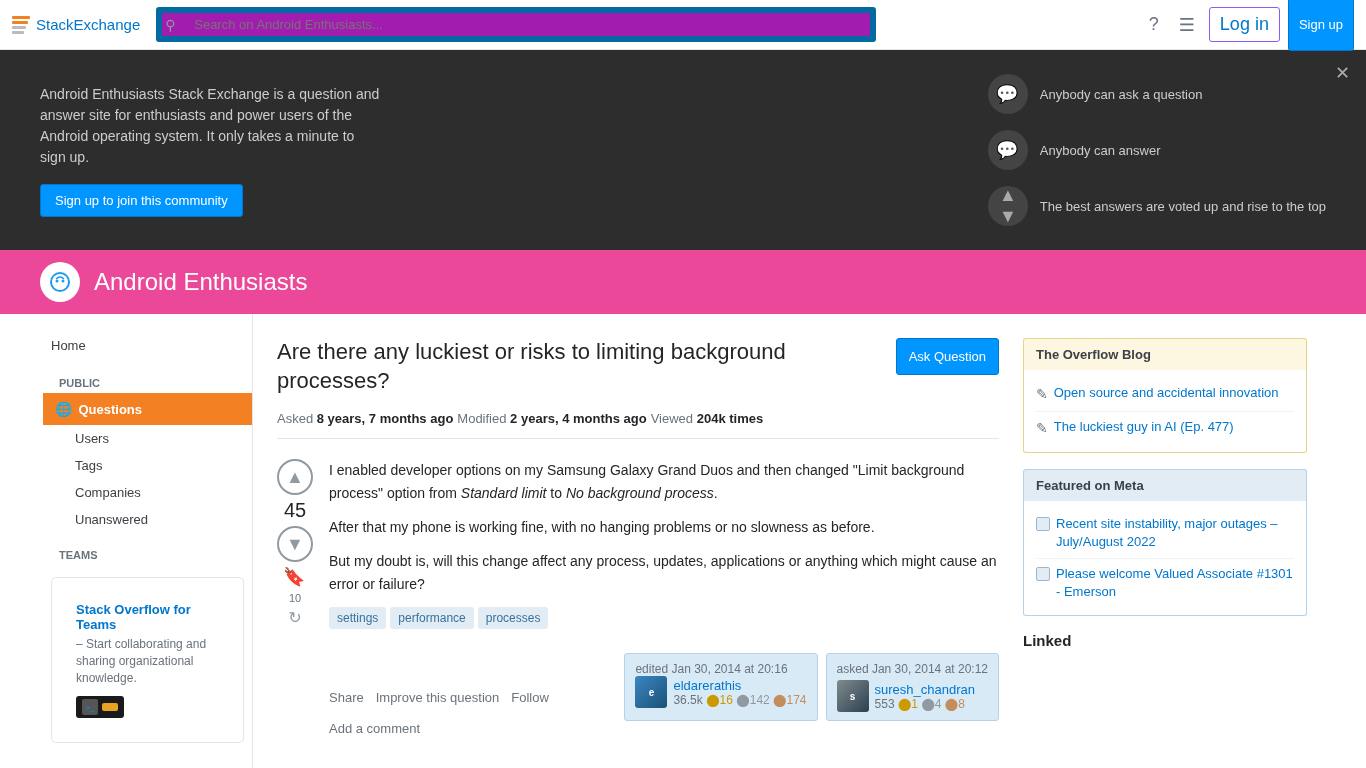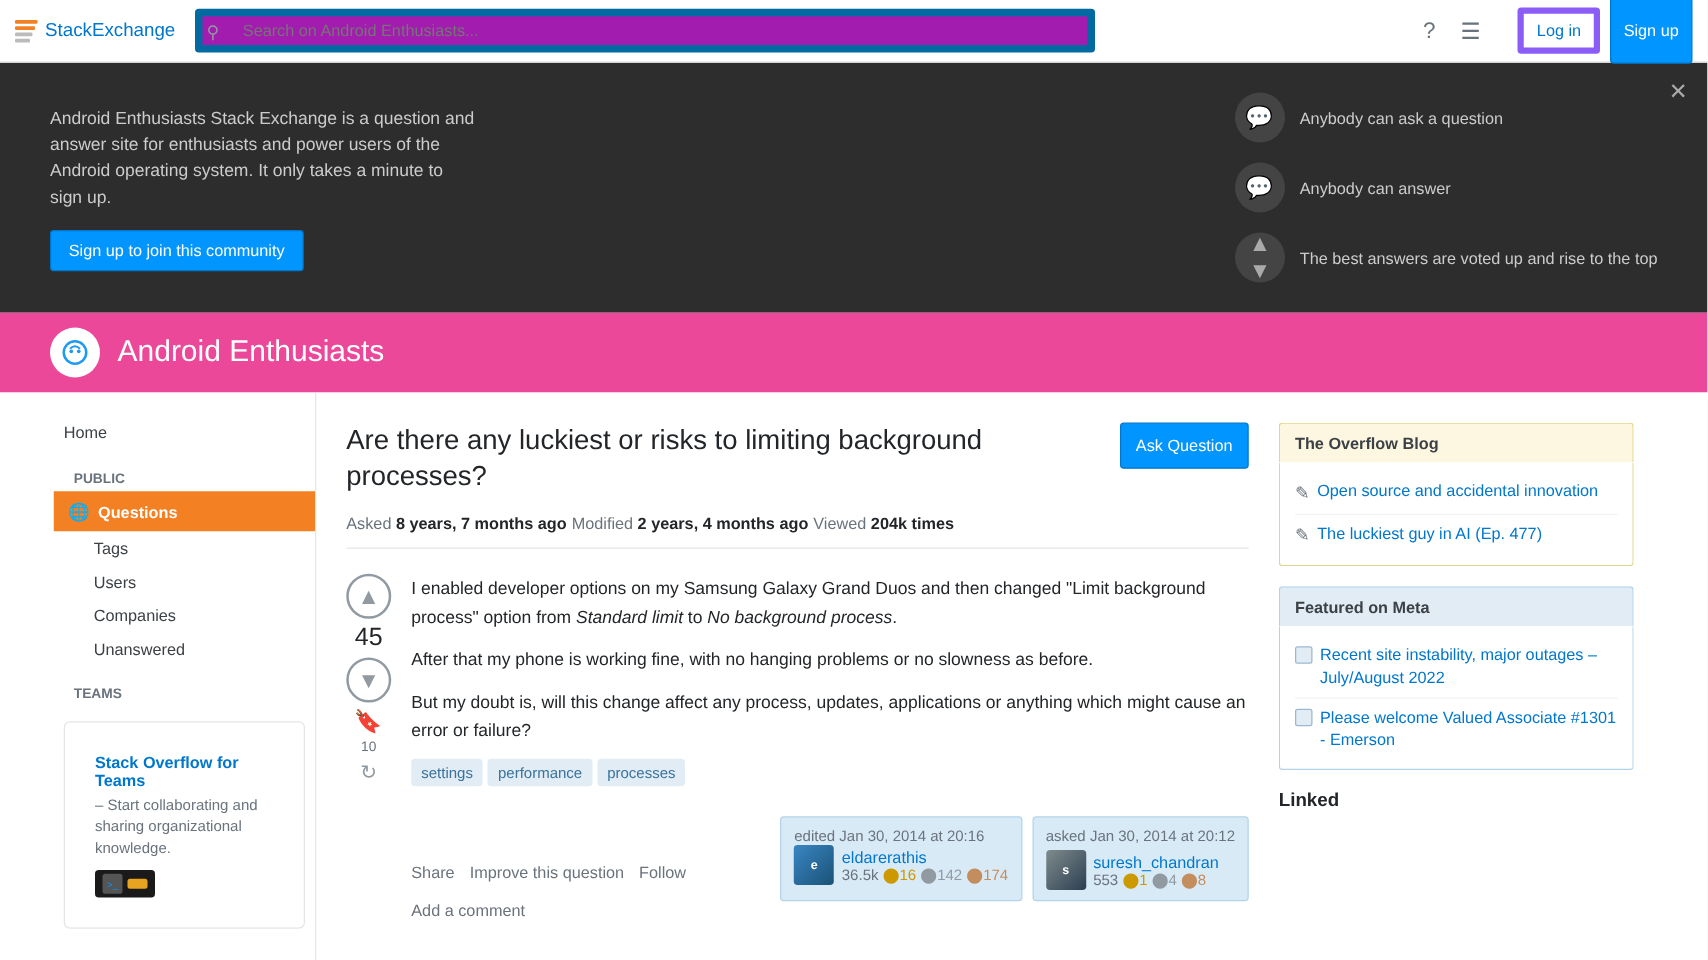--- a/index.html
+++ b/index.html
@@ -72,27 +72,26 @@
       background: none;
       border: none;
       cursor: pointer;
       color: #6a737c;
       font-size: 18px;
       padding: 4px 6px;
       border-radius: 3px;
     }
     .btn-login {
       background: none;
-      border: 5px solid #8b5cf6;
+      border: 1px solid #8b5cf6;
       color: #0077cc;
       padding: 6px 10px;
       border-radius: 3px;
       cursor: pointer;
-      font-size: 13px;
-      margin-left: 16px;
+      font-size: 18px;
     }
     .btn-signup {
       background: #0095ff;
       border: 1px solid #0077cc;
       color: #fff;
       padding: 18px 10px;
       border-radius: 3px;
       cursor: pointer;
       font-size: 13px;
     }
@@ -572,22 +571,22 @@
 <div class="full-width-bg">
   <div class="page-wrap">
 
     <aside class="sidebar">
       <div class="sidebar-item">Home</div>
       <div class="sidebar-section-label">PUBLIC</div>
       <div class="sidebar-item active">
         <span class="sidebar-globe">🌐</span>
         <span>Questions</span>
       </div>
+      <div class="sidebar-sub-item">Users</div>
       <div class="sidebar-sub-item">Tags</div>
-      <div class="sidebar-sub-item">Users</div>
       <div class="sidebar-sub-item">Companies</div>
       <div class="sidebar-sub-item">Unanswered</div>
       <div class="sidebar-section-label">TEAMS</div>
       <div class="sidebar-teams-box">
         <div class="sidebar-teams-title">
           <a href="#">Stack Overflow for Teams</a>
         </div>
         <div class="sidebar-teams-desc">– Start collaborating and sharing organizational knowledge.</div>
         <div class="sidebar-teams-img">
           <div class="teams-img-left">&gt;_</div>

